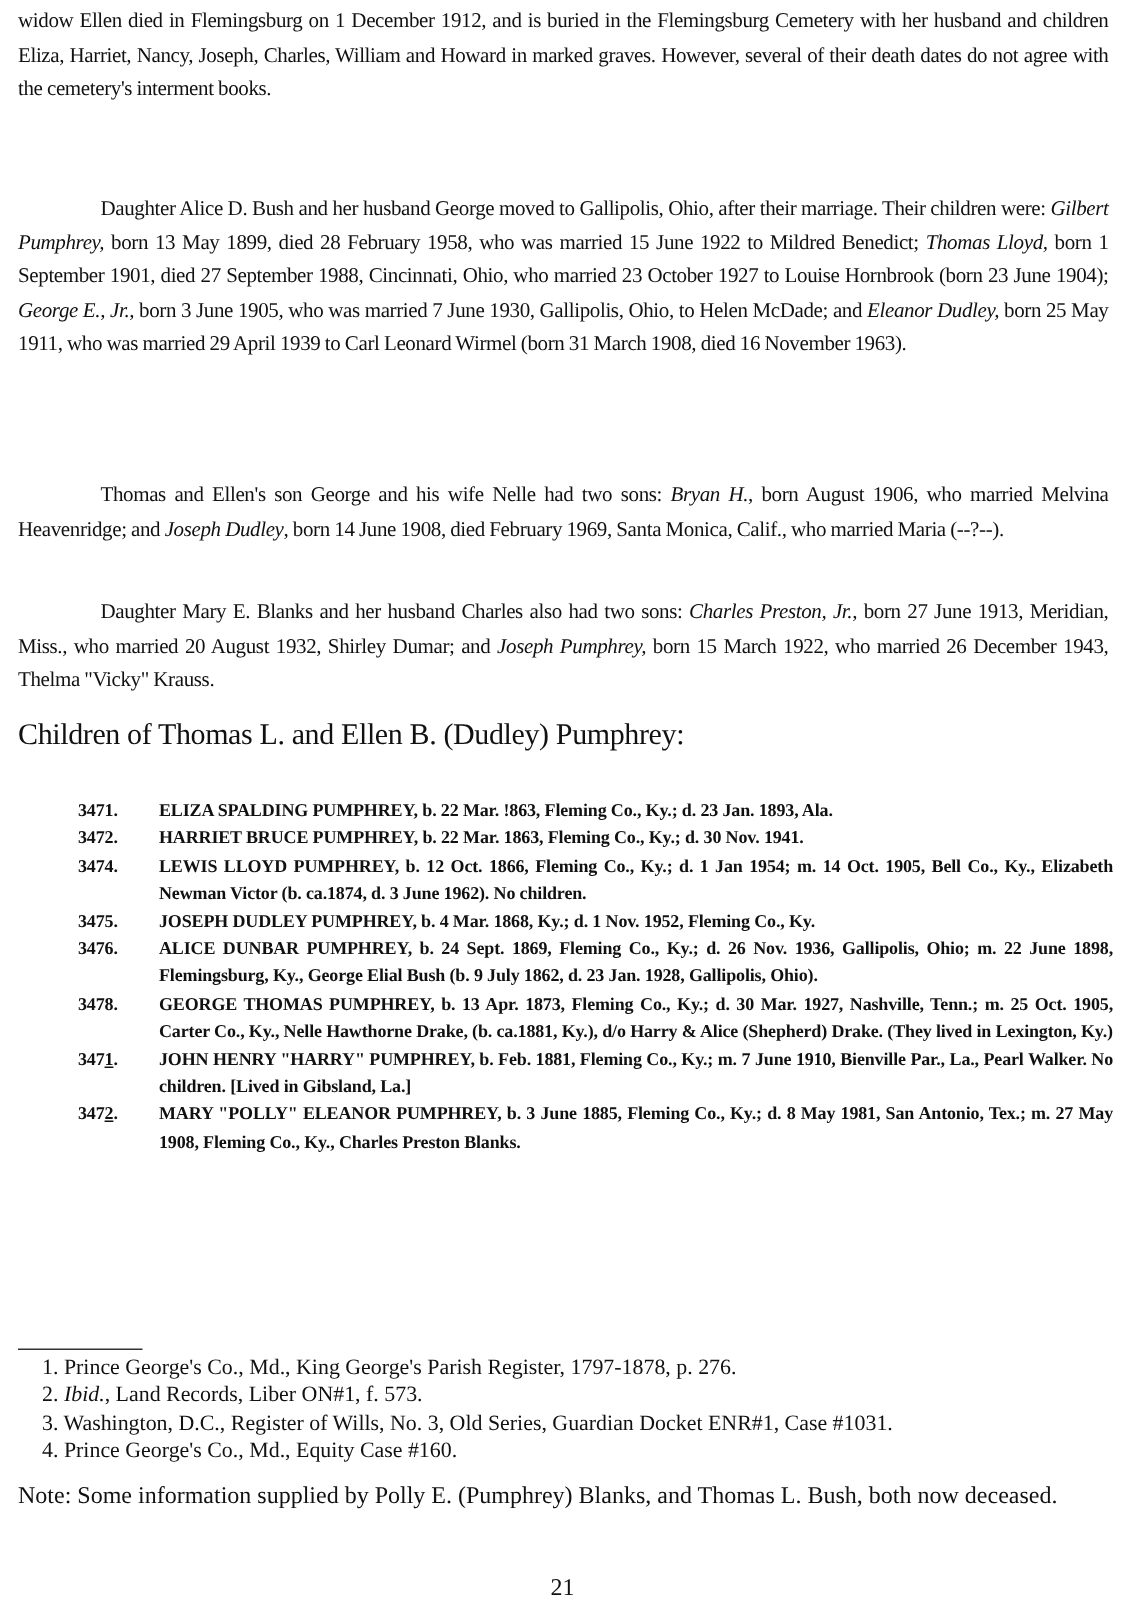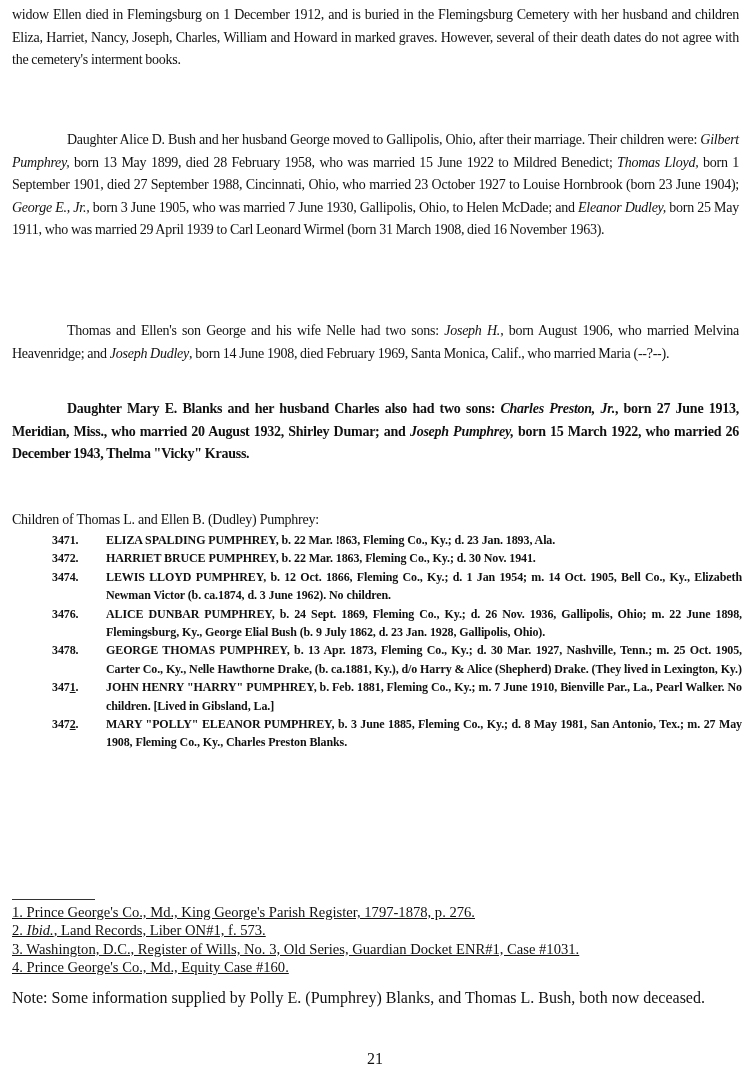--- a/index.html
+++ b/index.html
@@ -27,28 +27,28 @@
       text-align: justify;
       margin: 0;
       letter-spacing: -0.25px;
       word-spacing: -0.3px;
     }
     .para.indent { text-indent: 55px; }
     .p1 { position: absolute; top: 4px; left: 0; width: 727px; }
     .p2 { position: absolute; top: 129px; left: 0; width: 727px; }
     .p3 { position: absolute: top: 0; }
     .p3 { position: absolute; top: 320px; left: 0; width: 727px; }
-    .p4 { position: absolute; top: 398px; left: 0; width: 727px; font-weight: bold; }
+    .p4 { position: absolute; top: 398px; left: 0; width: 727px; }
     .it { font-style: italic; }
 
     .children-heading {
       position: absolute;
-      top: 509px;
+      top: 479px;
       left: 0;
-      font-size: 14px;
+      font-size: 20px;
       line-height: 22px;
       letter-spacing: -0.25px;
       margin: 0;
       text-align: right;
     }
     .children-list {
       position: absolute;
       top: 531px;
       left: 40px;
       width: 690px;
@@ -76,25 +76,24 @@
       position: absolute;
       top: 899px;
       left: 0;
       width: 83px;
       height: 0;
       border-top: 1px solid #333;
     }
     .footnotes {
       position: absolute;
       top: 903px;
-      left: 0;
+      left: 16px;
       margin: 0;
       padding: 0;
       list-style: none;
-      text-decoration: underline;
     }
     .footnote {
       font-size: 14.6px;
       line-height: 18.3px;
       white-space: nowrap;
     }
     .note {
       position: absolute;
       top: 991px;
       left: 0;
@@ -114,38 +113,42 @@
   </style>
 </head>
 <body>
 
 <div class="page">
 
   <p class="para p1">widow Ellen died in Flemingsburg on 1 December 1912, and is buried in the Flemingsburg Cemetery with her husband and children Eliza, Harriet, Nancy, Joseph, Charles, William and Howard in marked graves.  However, several of their death dates do not agree with the cemetery's interment books.</p>
 
   <p class="para indent p2"><span>Daughter Alice D. Bush and her husband George moved to Gallipolis, Ohio, after their marriage.  Their children were: </span><span class="it">Gilbert Pumphrey,</span><span> born 13 May 1899, died 28 February 1958, who was married 15 June 1922 to Mildred Benedict; </span><span class="it">Thomas Lloyd,</span><span> born 1 September 1901, died 27 September 1988, Cincinnati, Ohio, who married 23 October 1927 to Louise Hornbrook (born 23 June 1904); </span><span class="it">George E., Jr.,</span><span> born 3 June 1905, who was married 7 June 1930, Gallipolis, Ohio, to Helen McDade; and </span><span class="it">Eleanor Dudley,</span><span> born 25 May 1911, who was married 29 April 1939 to Carl Leonard Wirmel (born 31 March 1908, died 16 November 1963).</span></p>
 
-  <p class="para indent p3"><span>Thomas and Ellen's son George and his wife Nelle had two sons: </span><span class="it">Joseph H.</span><span>, born August 1906, who married Melvina Heavenridge; and </span><span class="it">Joseph Dudley</span><span>, born 14 June 1908, died February 1969, Santa Monica, Calif., who married Maria (--?--).</span></p>
+  <p class="para indent p3"><span>Thomas and Ellen's son George and his wife Nelle had two sons: </span><span class="it">Bryan H.</span><span>, born August 1906, who married Melvina Heavenridge; and </span><span class="it">Joseph Dudley</span><span>, born 14 June 1908, died February 1969, Santa Monica, Calif., who married Maria (--?--).</span></p>
 
   <p class="para indent p4"><span>Daughter Mary E. Blanks and her husband Charles also had two sons: </span><span class="it">Charles Preston, Jr.</span><span>, born 27 June 1913, Meridian, Miss., who married 20 August 1932, Shirley Dumar; and </span><span class="it">Joseph Pumphrey,</span><span> born 15 March 1922, who married 26 December 1943, Thelma "Vicky" Krauss.</span></p>
 
   <p class="children-heading">Children of Thomas L. and Ellen B. (Dudley) Pumphrey:</p>
 
   <ul class="children-list">
     <li class="child">
       <span class="child-num"><span>3471.</span><span class="u"></span><span></span></span>
       <span class="child-text">ELIZA SPALDING PUMPHREY, b. 22 Mar. !863, Fleming Co., Ky.; d. 23 Jan. 1893, Ala.</span>
     </li>
     <li class="child">
       <span class="child-num"><span>3472.</span><span class="u"></span><span></span></span>
       <span class="child-text">HARRIET BRUCE PUMPHREY, b. 22 Mar. 1863, Fleming Co., Ky.; d. 30 Nov. 1941.</span>
     </li>
     <li class="child">
       <span class="child-num"><span>3474.</span><span class="u"></span><span></span></span>
       <span class="child-text">LEWIS LLOYD PUMPHREY, b. 12 Oct. 1866, Fleming Co., Ky.; d. 1 Jan 1954; m. 14 Oct. 1905, Bell Co., Ky., Elizabeth Newman Victor (b. ca.1874, d. 3 June 1962). No children.</span>
+    </li>
+    <li class="child">
+      <span class="child-num"><span>3475.</span><span class="u"></span><span></span></span>
+      <span class="child-text">JOSEPH DUDLEY PUMPHREY, b. 4 Mar. 1868, Ky.; d. 1 Nov. 1952, Fleming Co., Ky.</span>
     </li>
     <li class="child">
       <span class="child-num"><span>3476.</span><span class="u"></span><span></span></span>
       <span class="child-text">ALICE DUNBAR PUMPHREY, b. 24 Sept. 1869, Fleming Co., Ky.; d. 26 Nov. 1936, Gallipolis, Ohio; m. 22 June 1898, Flemingsburg, Ky., George Elial Bush (b. 9 July 1862, d. 23 Jan. 1928, Gallipolis, Ohio).</span>
     </li>
     <li class="child">
       <span class="child-num"><span>3478.</span><span class="u"></span><span></span></span>
       <span class="child-text">GEORGE THOMAS PUMPHREY, b. 13 Apr. 1873, Fleming Co., Ky.; d. 30 Mar. 1927, Nashville, Tenn.; m. 25 Oct. 1905, Carter Co., Ky., Nelle Hawthorne Drake, (b. ca.1881, Ky.), d/o Harry &amp; Alice (Shepherd) Drake. (They lived in Lexington, Ky.)</span>
     </li>
     <li class="child">

